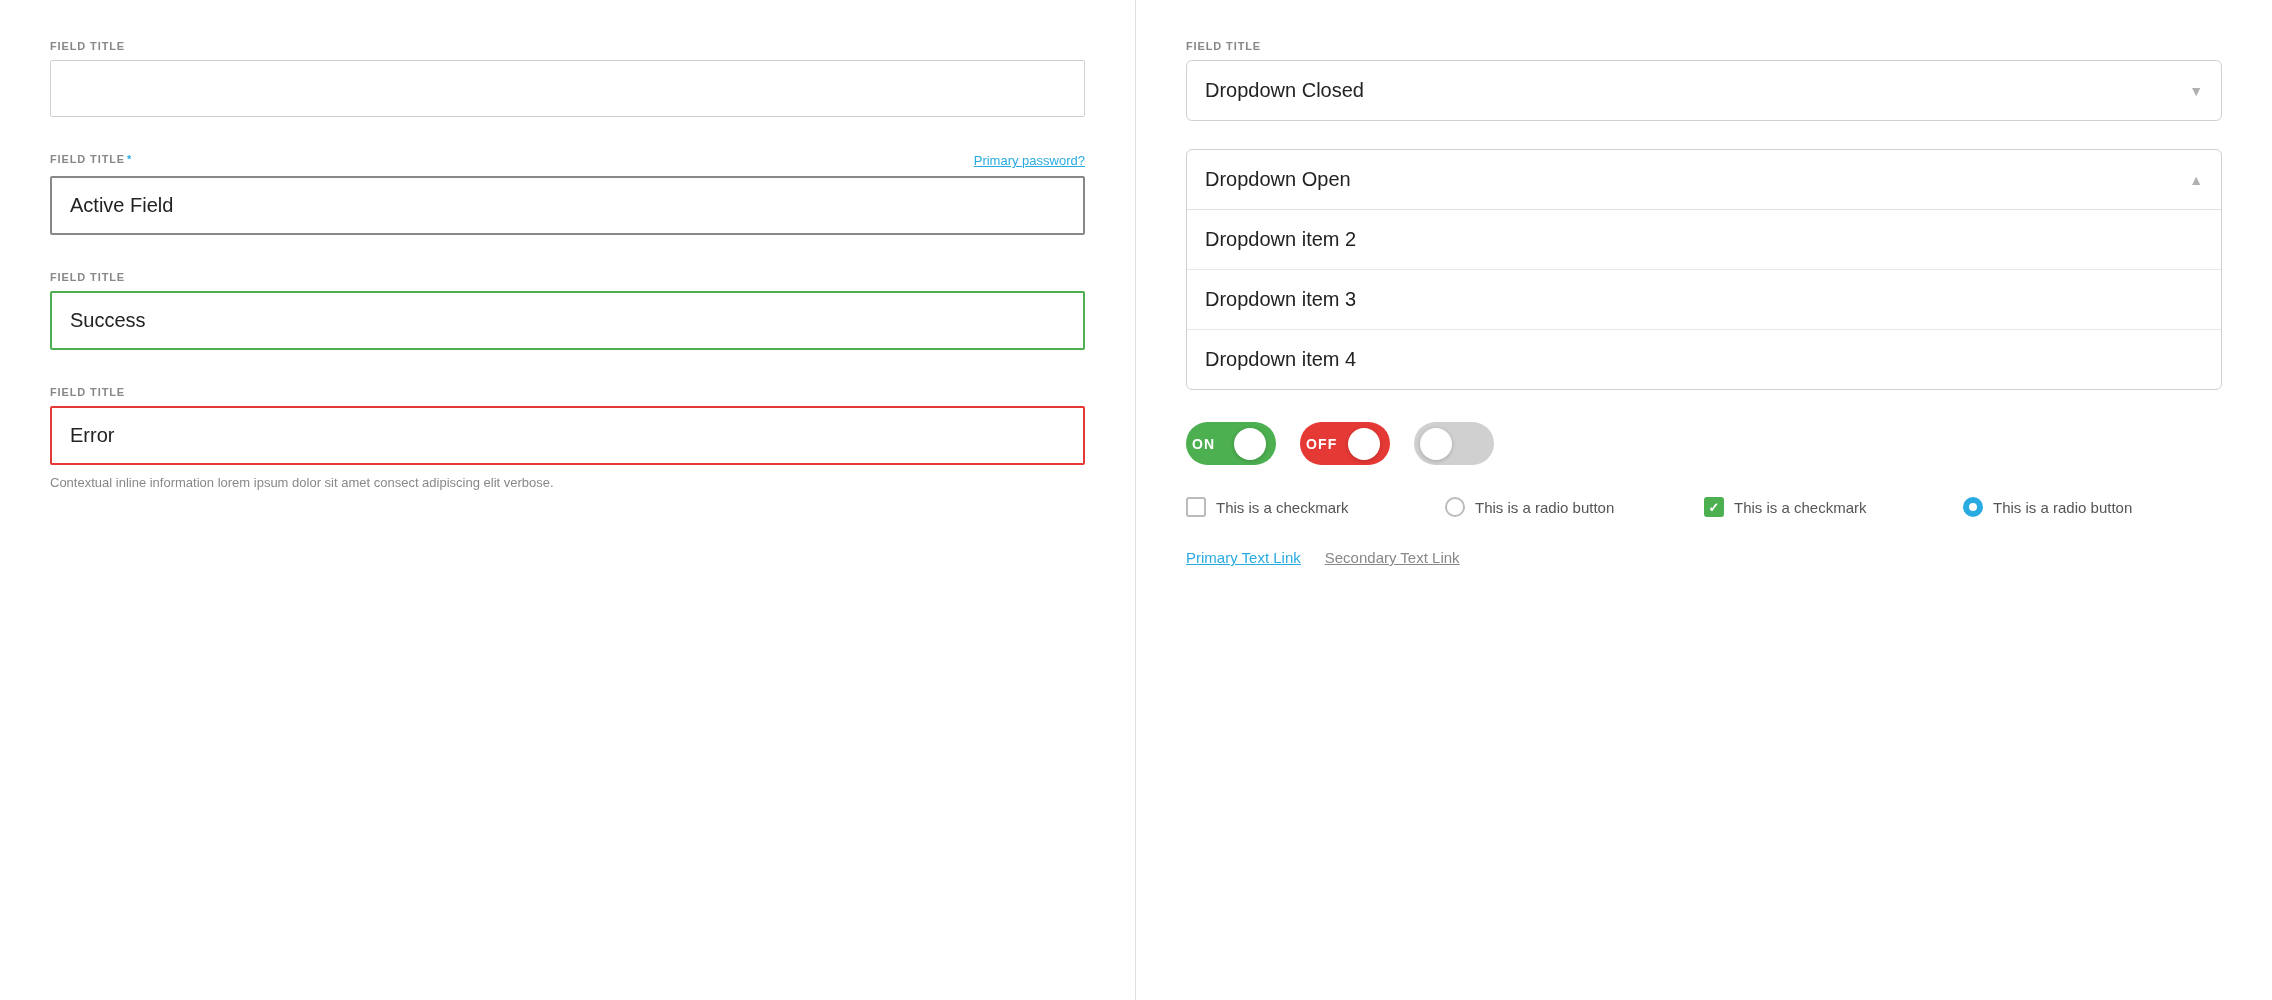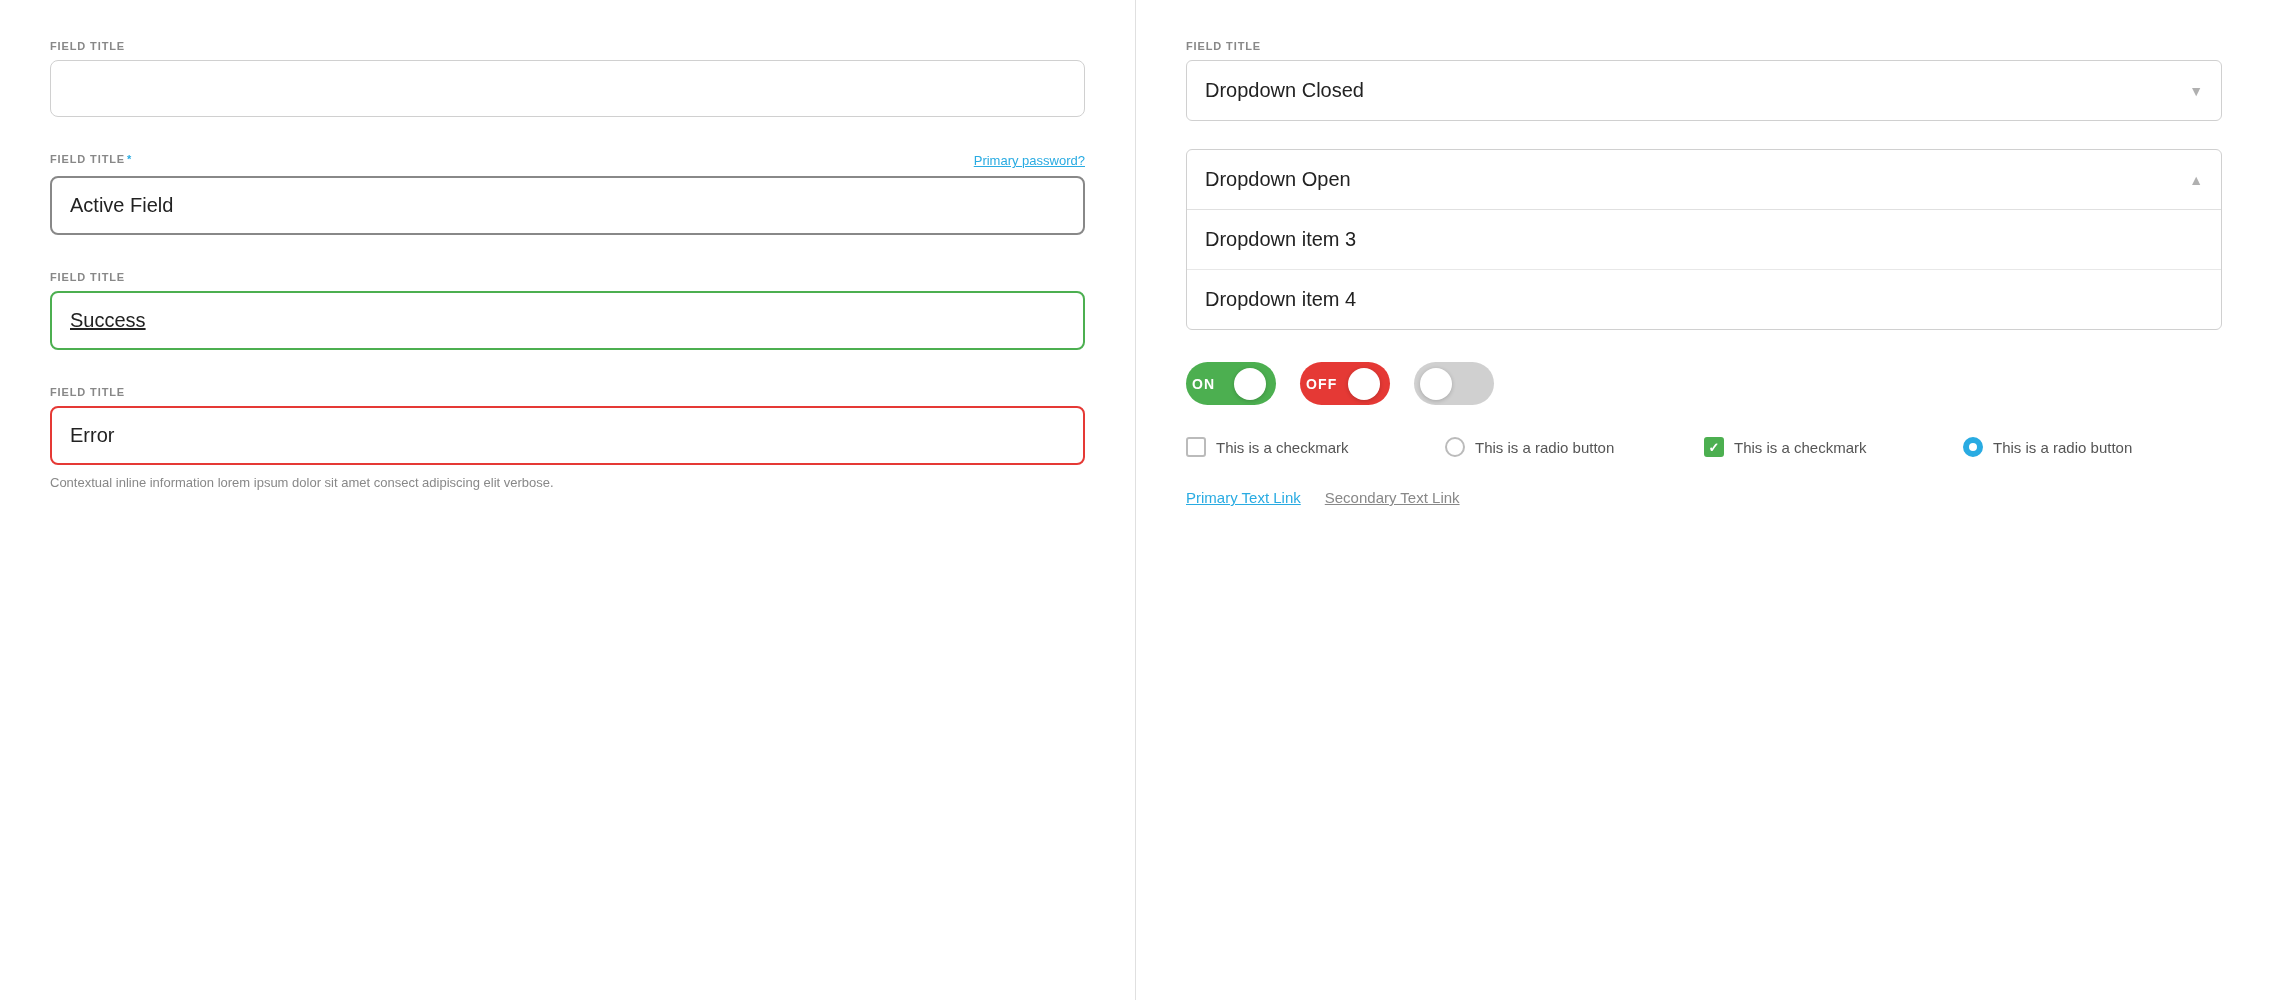--- a/index.html
+++ b/index.html
@@ -47,36 +47,35 @@
       text-decoration: underline;
       cursor: pointer;
     }
 
     
     .text-input {
       width: 100%;
       padding: 16px 18px;
       font-size: 20px;
       border: 1.5px solid #d0d0d0;
-      border-radius: 8px;
+      border-radius: 2px;
       outline: none;
       color: #222;
       background: #fff;
     }
     .text-input.default {
       border-color: #d0d0d0;
     }
     .text-input.active {
       border-color: #888;
       border-width: 2px;
     }
     .text-input.success {
       border-color: #4caf50;
       border-width: 2px;
-      text-decoration: underline;
     }
     .text-input.error {
       border-color: #e53935;
       border-width: 2px;
     }
     .helper-text {
       margin-top: 8px;
       font-size: 13px;
       color: #888;
       line-height: 1.5;
@@ -305,20 +304,21 @@
       <span class="arrow">▼</span>
     </div>
   </div>
 
   <div class="dropdown-group">
     <div class="dropdown-open-container">
       <div class="dropdown-header">
         <span>Dropdown Open</span>
         <span class="arrow-up">▲</span>
       </div>
+      <div class="dropdown-item">Dropdown item 2</div>
       <div class="dropdown-item">Dropdown item 3</div>
       <div class="dropdown-item">Dropdown item 4</div>
     </div>
   </div>
 
   <div class="toggles-row">
 
     <div class="toggle on">
       <span class="toggle-label">ON</span>
       <div class="toggle-knob"></div>

